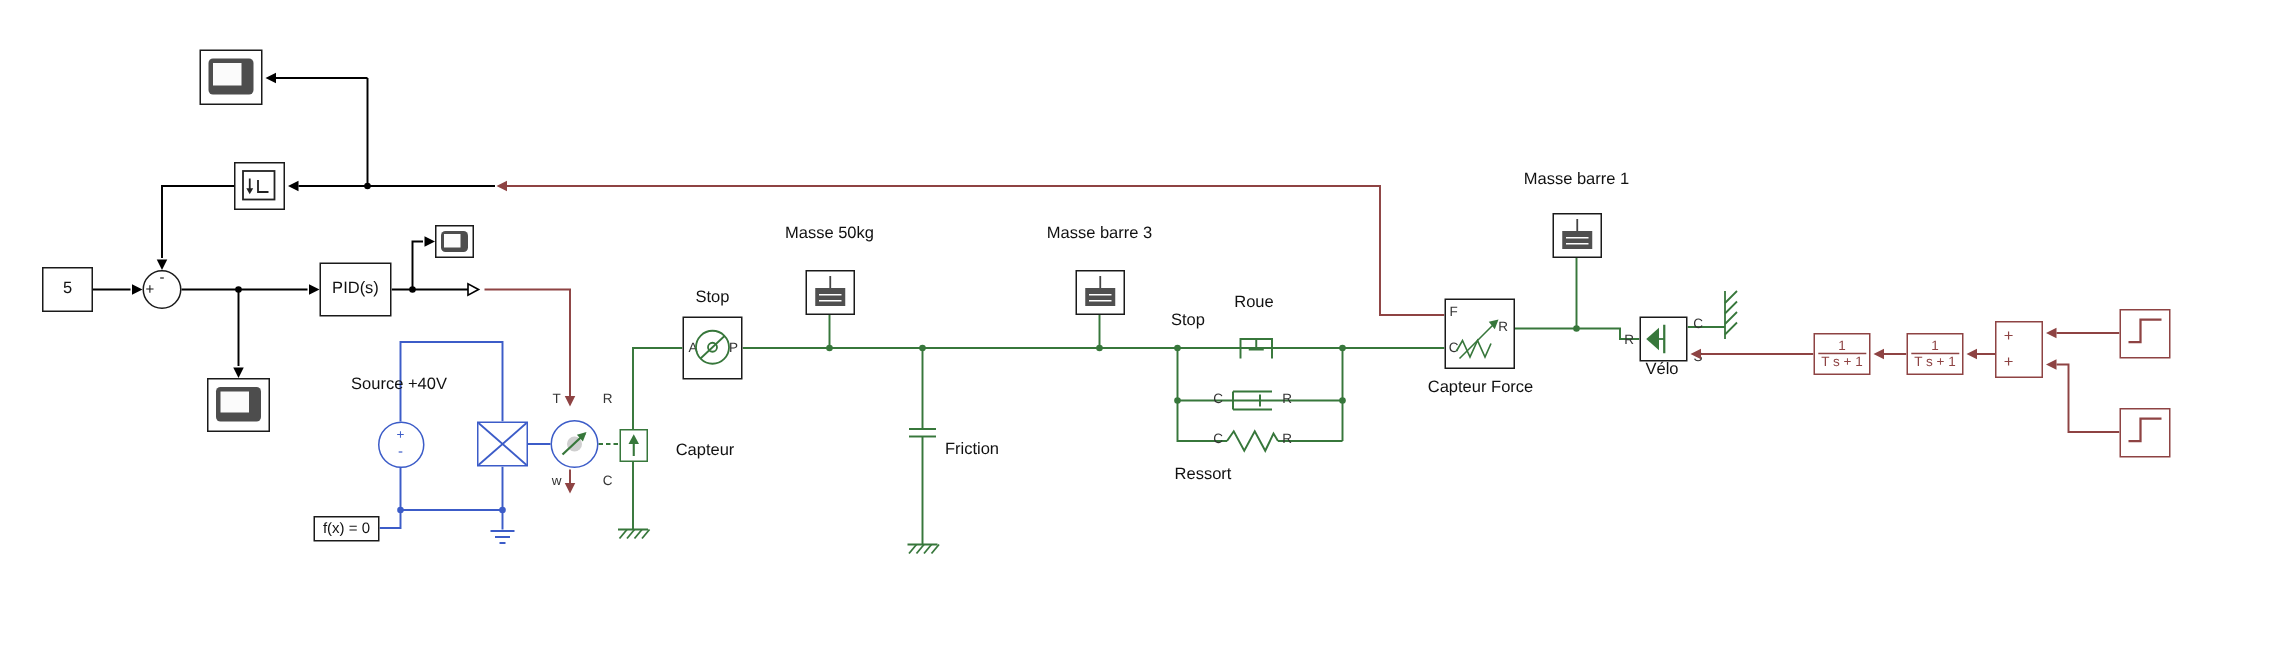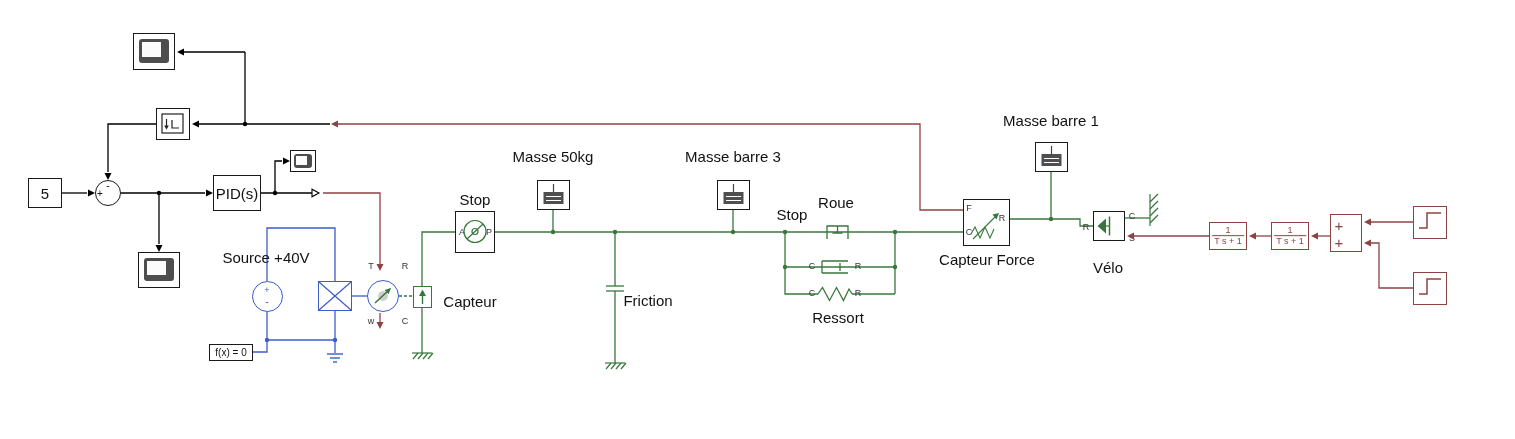--- a/index.html
+++ b/index.html
@@ -4,21 +4,21 @@
 <style>
   html,body{margin:0;padding:0;background:#fff}
   .canvas{position:relative;width:1515px;height:439px;background:#ffffff;
           font-family:"Liberation Sans",sans-serif;overflow:hidden}
   svg.layer{position:absolute;left:0;top:0;pointer-events:none}
   .block{position:absolute;box-sizing:border-box;border:1.4px solid #1a1a1a;background:#fff}
   .rblock{border-color:#8e4343}
   .bblock{border-color:#3c5cc8}
   .gblock{border-color:#37773b}
   .round{border-radius:50%}
-  .lbl{position:absolute;transform:translate(-50%,-50%);font-size:15px;color:#111;white-space:nowrap;line-height:1}
+  .lbl{position:absolute;transform:translate(-50%,-50%);font-size:11px;color:#111;white-space:nowrap;line-height:1}
   .port{font-size:9px;color:#333}
   .blue{color:#3c5cc8}
   .red{color:#8e4343}
   .s10{font-size:10px}
   .bezel{position:absolute;background:#4d4d4d;border-radius:3px}
   .screen{position:absolute;background:#fbfbfb}
   .frac{position:absolute;transform:translate(-50%,-50%);text-align:center;color:#8e4343;
         font-size:9px;line-height:1.15;white-space:nowrap}
   .frac .den{border-top:1px solid #8e4343;padding:0 2px}
 </style>
@@ -135,36 +135,36 @@
   <div class="block" style="left:717px;top:180px;width:33px;height:30px"></div>
   <div class="lbl" style="left:733px;top:156px">Masse barre 3</div>
 
   <div class="lbl" style="left:836px;top:202px">Roue</div>
   <div class="lbl" style="left:792px;top:214px">Stop</div>
 
   <div class="lbl port" style="left:812px;top:266px">C</div>
   <div class="lbl port" style="left:858px;top:266px">R</div>
   <div class="lbl port" style="left:812px;top:293px">C</div>
   <div class="lbl port" style="left:858px;top:293px">R</div>
-  <div class="lbl" style="left:838px;top:317px">Ressort</div>
+  <div class="lbl" style="left:802px;top:317px">Ressort</div>
 
   <div class="block" style="left:963px;top:199px;width:47px;height:47px"></div>
   <div class="lbl port" style="left:969px;top:208px">F</div>
   <div class="lbl port" style="left:1002px;top:218px">R</div>
   <div class="lbl port" style="left:969px;top:232px">C</div>
   <div class="lbl" style="left:987px;top:259px">Capteur Force</div>
 
   <div class="block" style="left:1035px;top:142px;width:33px;height:30px"></div>
   <div class="lbl" style="left:1051px;top:120px">Masse barre 1</div>
 
   <div class="block" style="left:1093px;top:211px;width:32px;height:30px"></div>
   <div class="lbl port" style="left:1086px;top:227px">R</div>
   <div class="lbl port" style="left:1132px;top:216px">C</div>
   <div class="lbl port" style="left:1132px;top:238px">S</div>
-  <div class="lbl" style="left:1108px;top:267px">Vélo</div>
+  <div class="lbl" style="left:1108px;top:247px">Vélo</div>
 
   <div class="block rblock" style="left:1209px;top:222px;width:38px;height:28px"></div>
   <div class="frac" style="left:1228px;top:236px">
     <div>1</div>
     <div class="den">T s + 1</div>
   </div>
 
   <div class="block rblock" style="left:1271px;top:222px;width:38px;height:28px"></div>
   <div class="frac" style="left:1290px;top:236px">
     <div>1</div>

